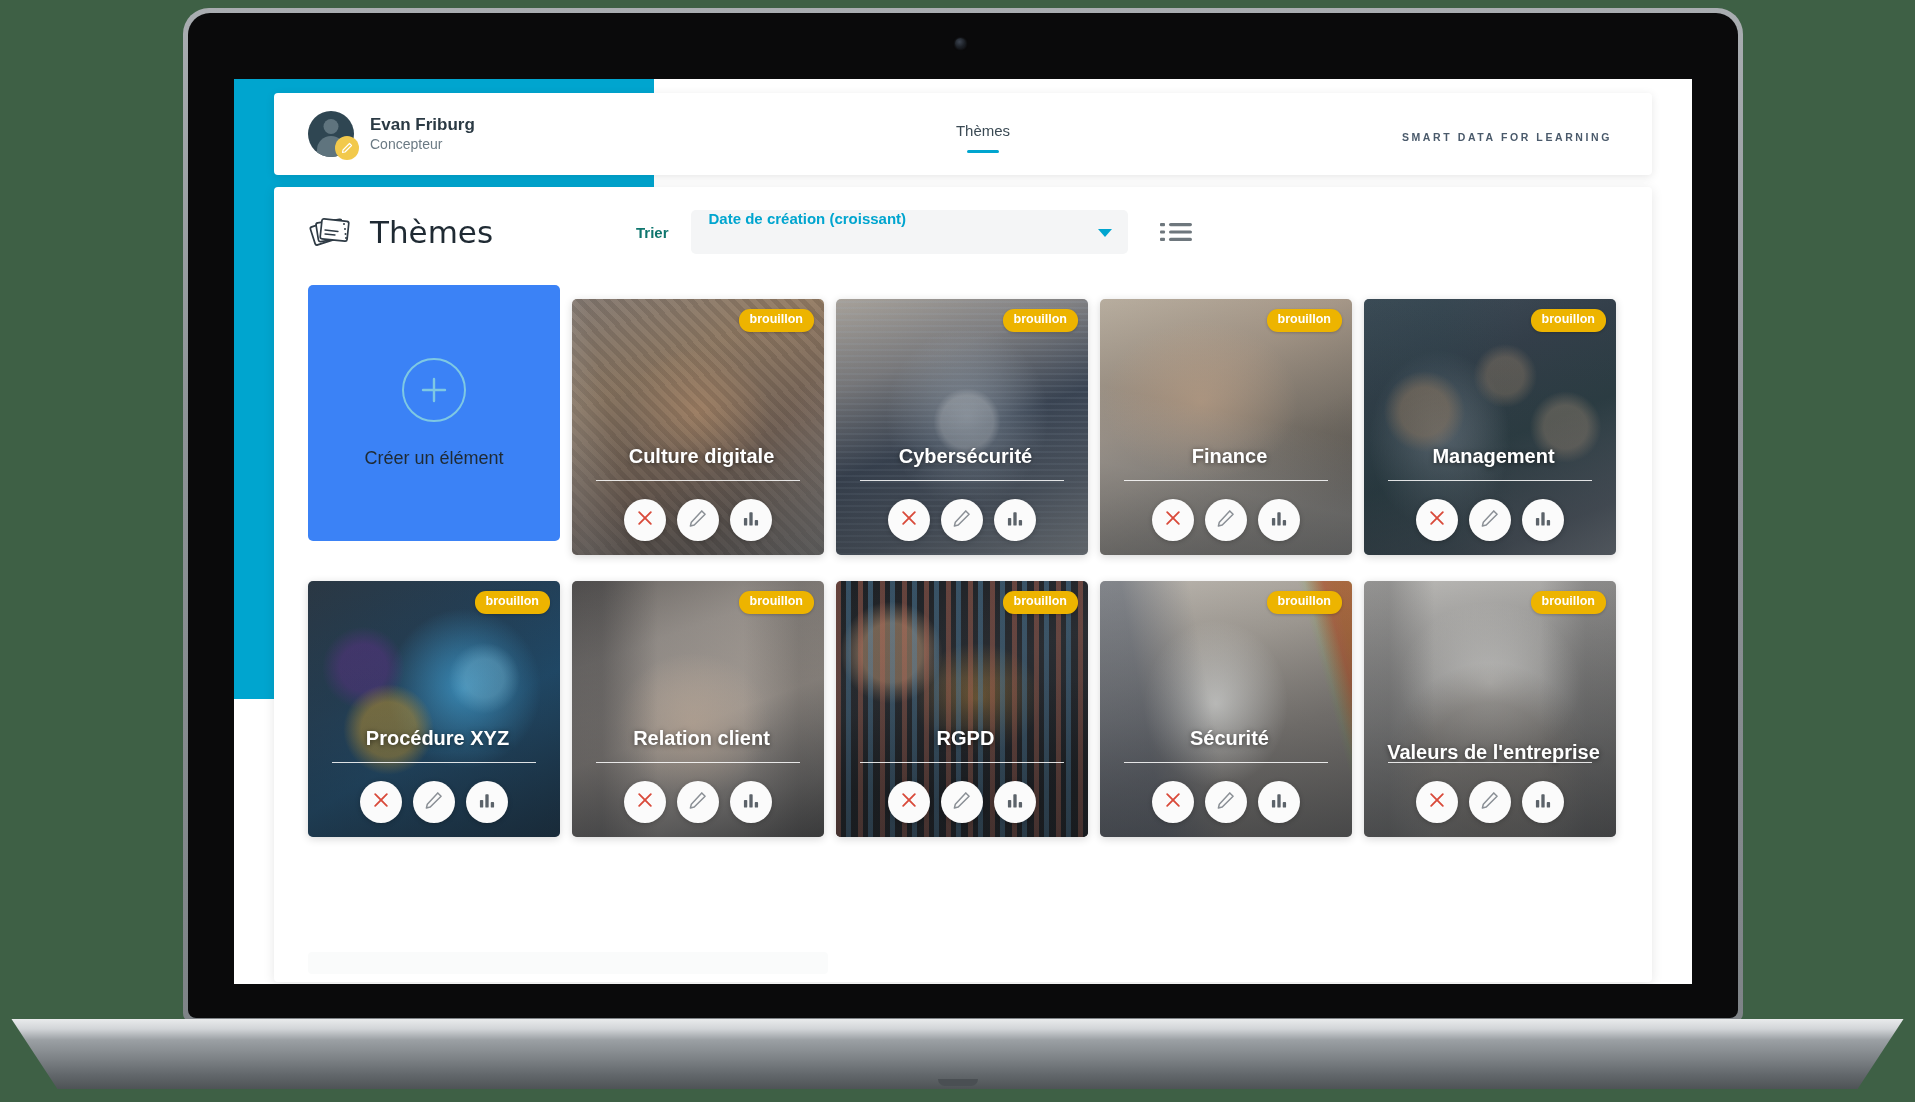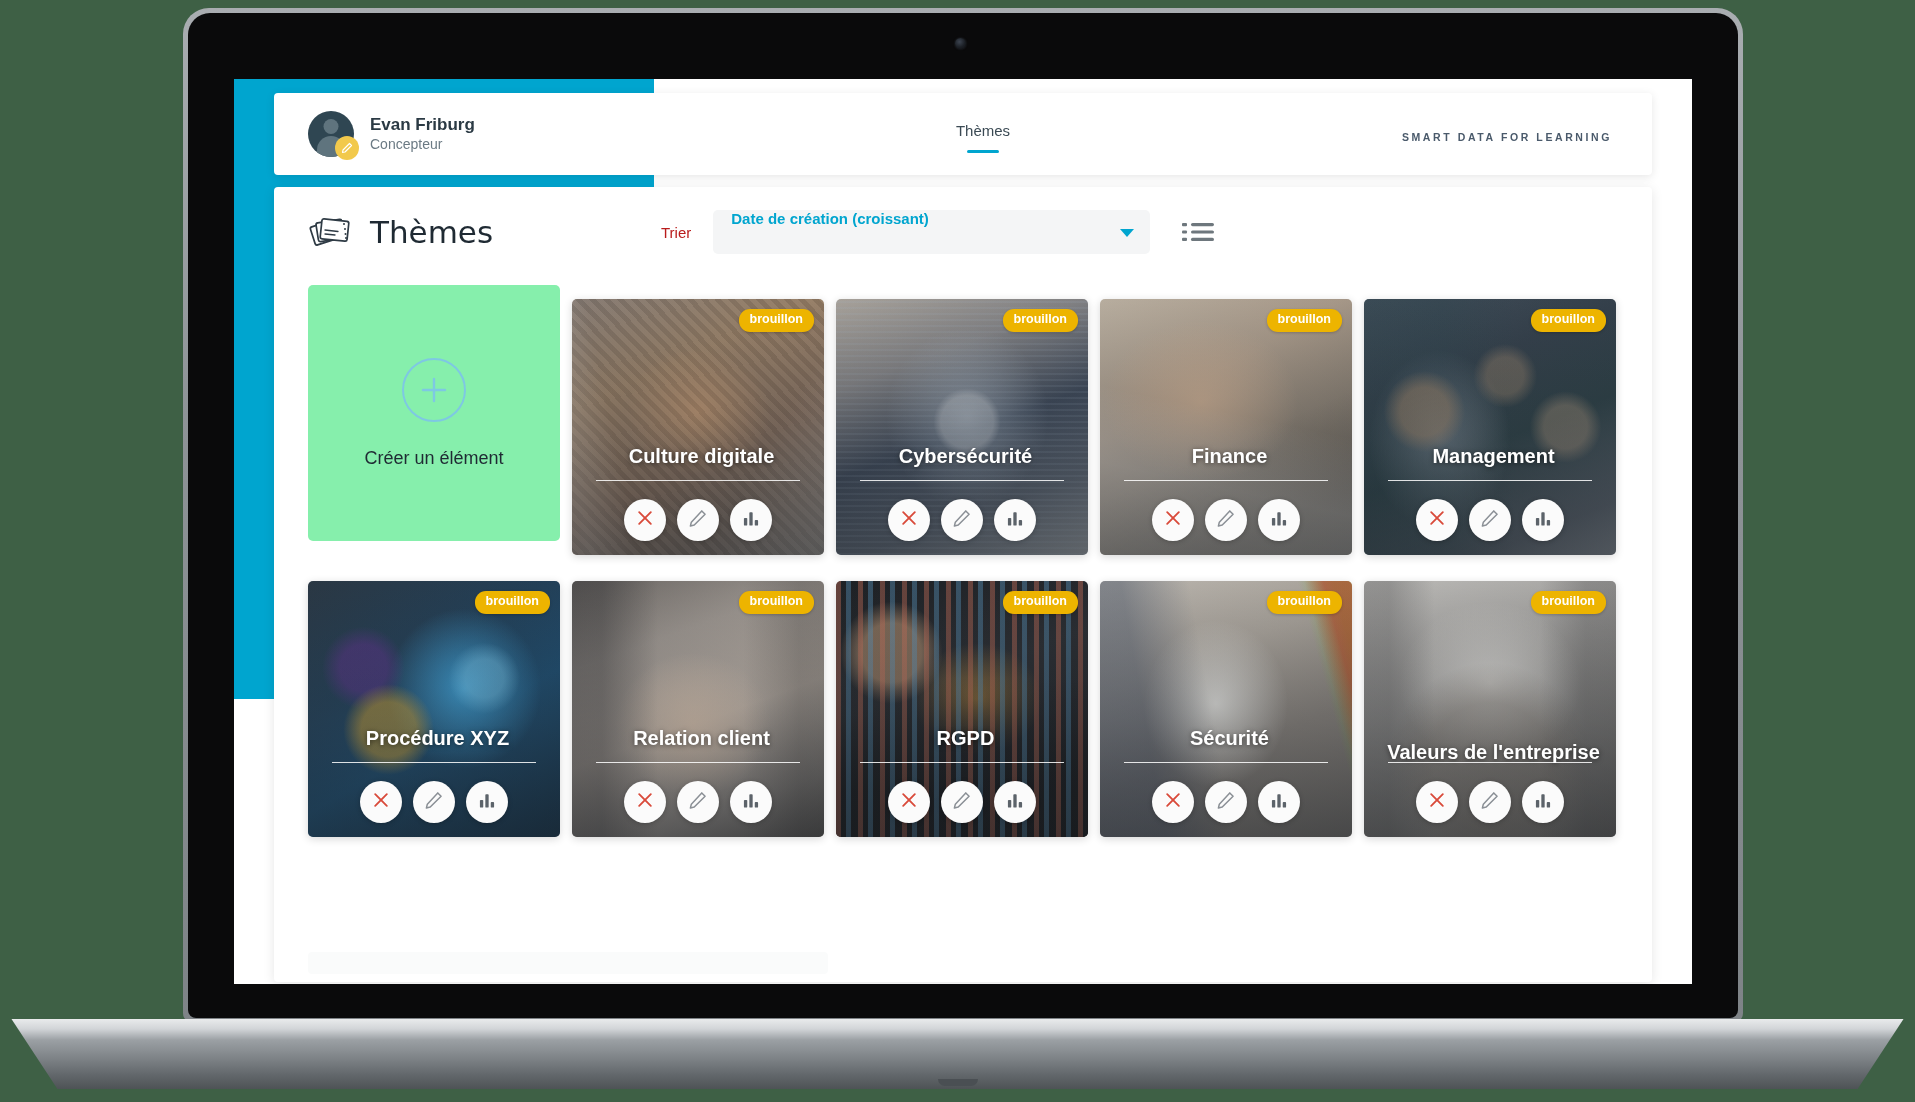--- a/index.html
+++ b/index.html
@@ -206,22 +206,23 @@
     margin-left: 12px;
   }
   #search-input {
     border:none; outline:none; background:transparent;
     font-size:15px; color:#2b3a44; width:100%;
     font-family:"Liberation Sans", sans-serif;
   }
   #search-input::placeholder { color:#9aa4ab; }
   #search-icon { position:absolute; right:16px; top:12px; }
   #sort-label {
-    font-size:15px; color:#b91c1c; margin-left: 53px; margin-right: 22px;
+    font-size:15px; color:#0f766e; margin-left: 28px; margin-right: 22px;
     white-space:nowrap;
+    font-weight:bold;
   }
   #sort-select {
     position:relative;
     width: 437px; height:44px;
     background:#f4f5f6; border-radius:5px;
     display:flex; align-items:flex-start;
     padding: 0 34px 0 18px;
   }
   #sort-value {
     font-size:15px; font-weight:700; color:#00a5cf;
@@ -289,21 +290,21 @@
     background:#fbfbfb;
     display:flex; align-items:center; justify-content:center;
     box-shadow:0 1px 5px rgba(0,0,0,0.22);
     cursor:pointer;
   }
 
   
   #create-card {
     height: 256px;
     border-radius: 5px;
-    background: #86efac;
+    background: #3b82f6;
     display:flex; flex-direction:column;
     align-items:center; justify-content:center;
     cursor:pointer;
   }
   #create-plus-circle {
     width:64px; height:64px; border-radius:50%;
     border:2.5px solid #7ec8e3;
     display:flex; align-items:center; justify-content:center;
     margin-bottom:26px;
   }

